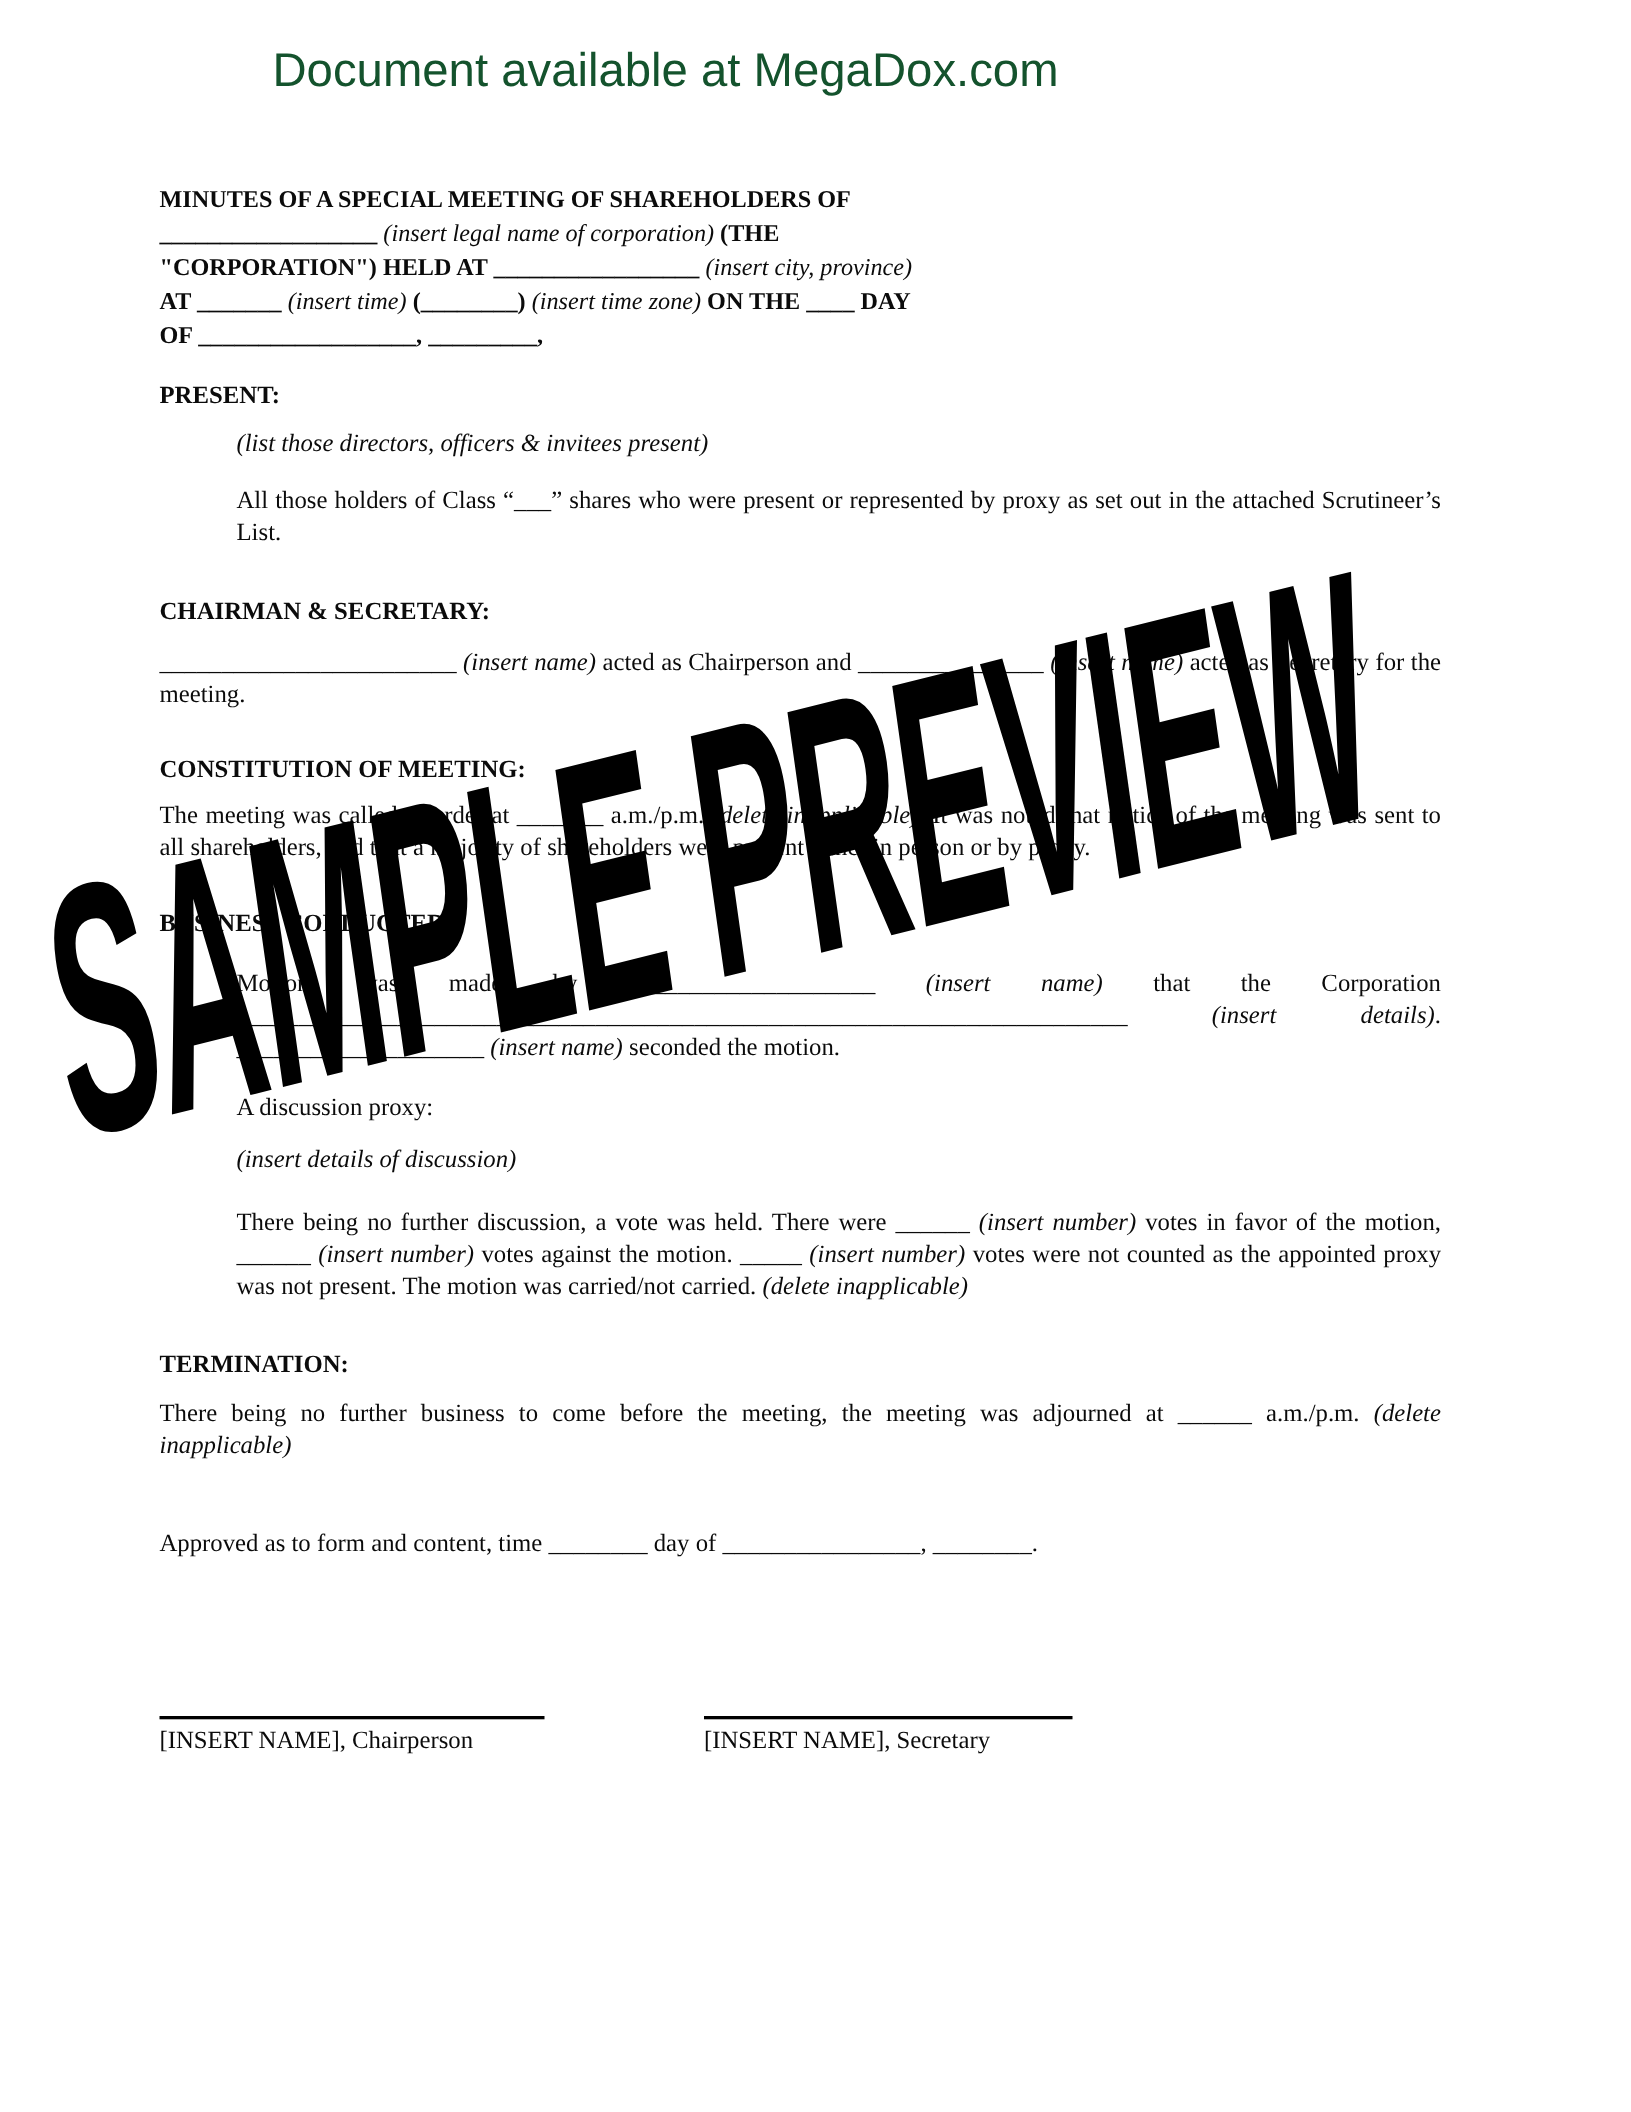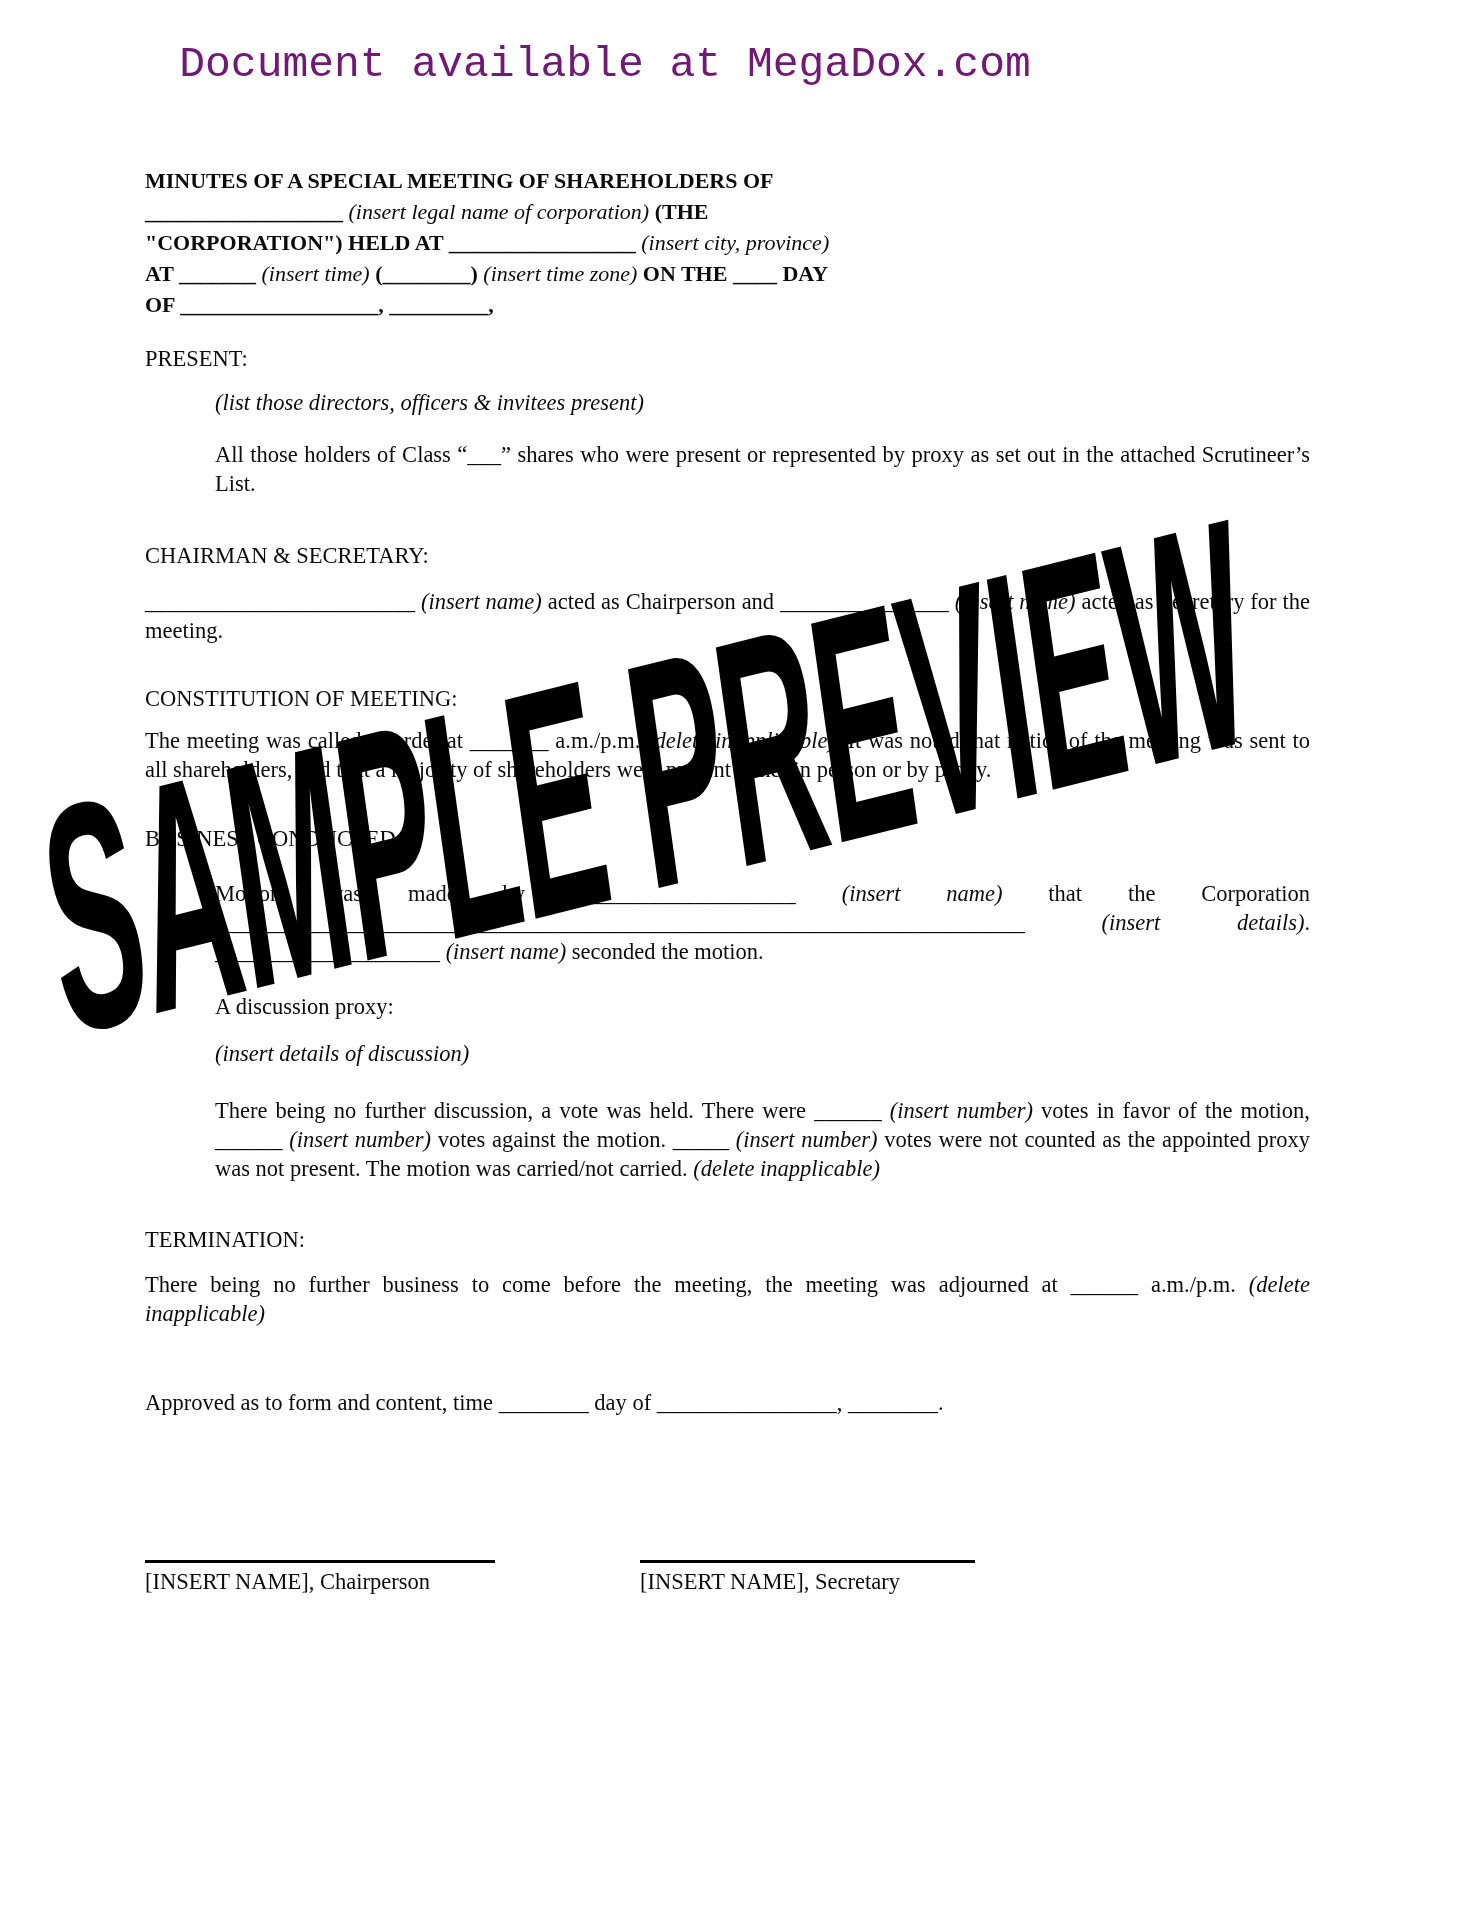--- a/index.html
+++ b/index.html
@@ -2,34 +2,34 @@
 <html><head>
 <meta charset="utf-8">
 <style>
   html,body{margin:0;padding:0;}
   body{
     width:1483px;height:1920px;position:relative;background:#ffffff;
     font-family:"Liberation Serif",serif;color:#0b0b0b;overflow:hidden;
   }
   .notice{
     position:absolute;top:40px;left:145px;width:920px;text-align:center;
-    font-family:Liberation Mono, monospace;font-size:43px;color:#701a75;
+    font-family:Liberation Sans, sans-serif;font-size:43px;color:#14532d;
     white-space:nowrap;
   }
   .doc{
     position:absolute;left:145px;top:165px;width:1165px;
     font-size:22.5px;line-height:29px;text-align:justify;
   }
   .doc-title{
     width:920px;text-align:left;font-weight:bold;line-height:31px;font-size:22px;
   }
   .doc-title .line{white-space:nowrap;}
   .doc-title .it{font-weight:normal;}
   .it{font-style:italic;}
-  .heading{font-weight:normal;text-align:left;}
+  .heading{font-weight:bold;text-align:left;}
   .indent{margin-left:70px;}
   .h-present{margin-top:24px;}
   .p-note{margin-top:15px;text-align:left;}
   .p-present{margin-top:23px;}
   .h-chairman{margin-top:43px;}
   .p-chairman{margin-top:17px;}
   .h-constitution{margin-top:39px;}
   .p-constitution{margin-top:13px;}
   .h-business{margin-top:40px;}
   .p-motion{margin-top:26px;}

